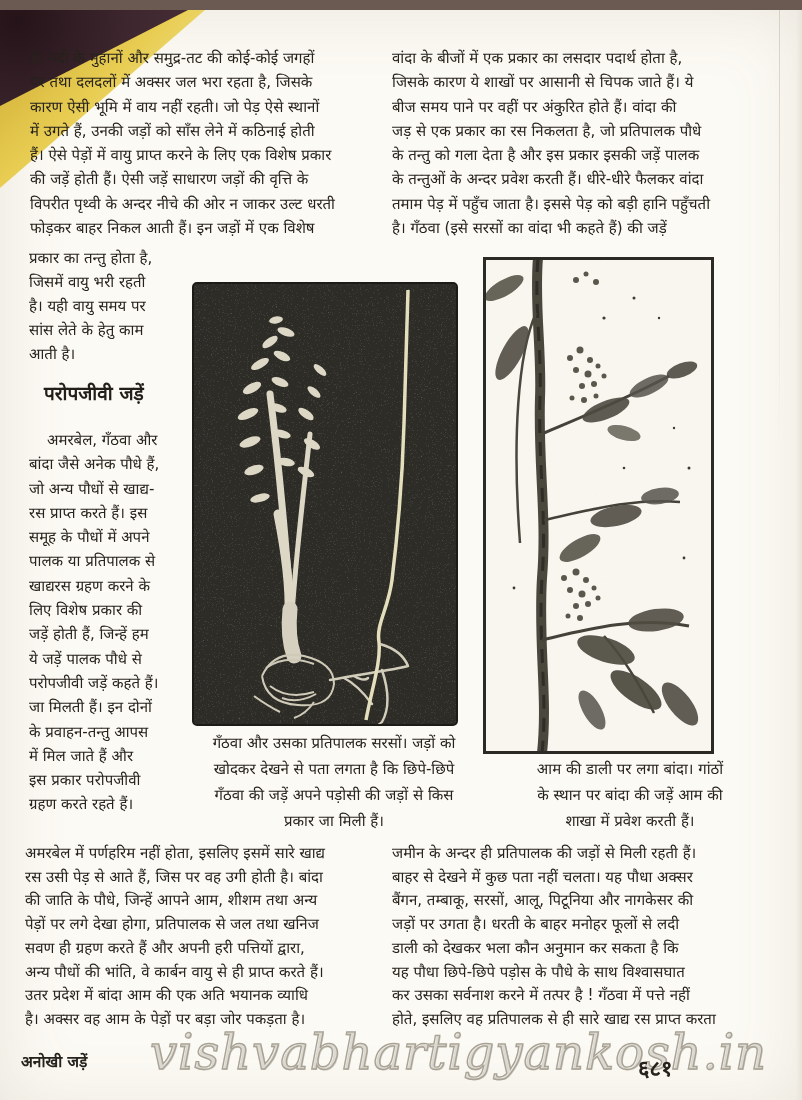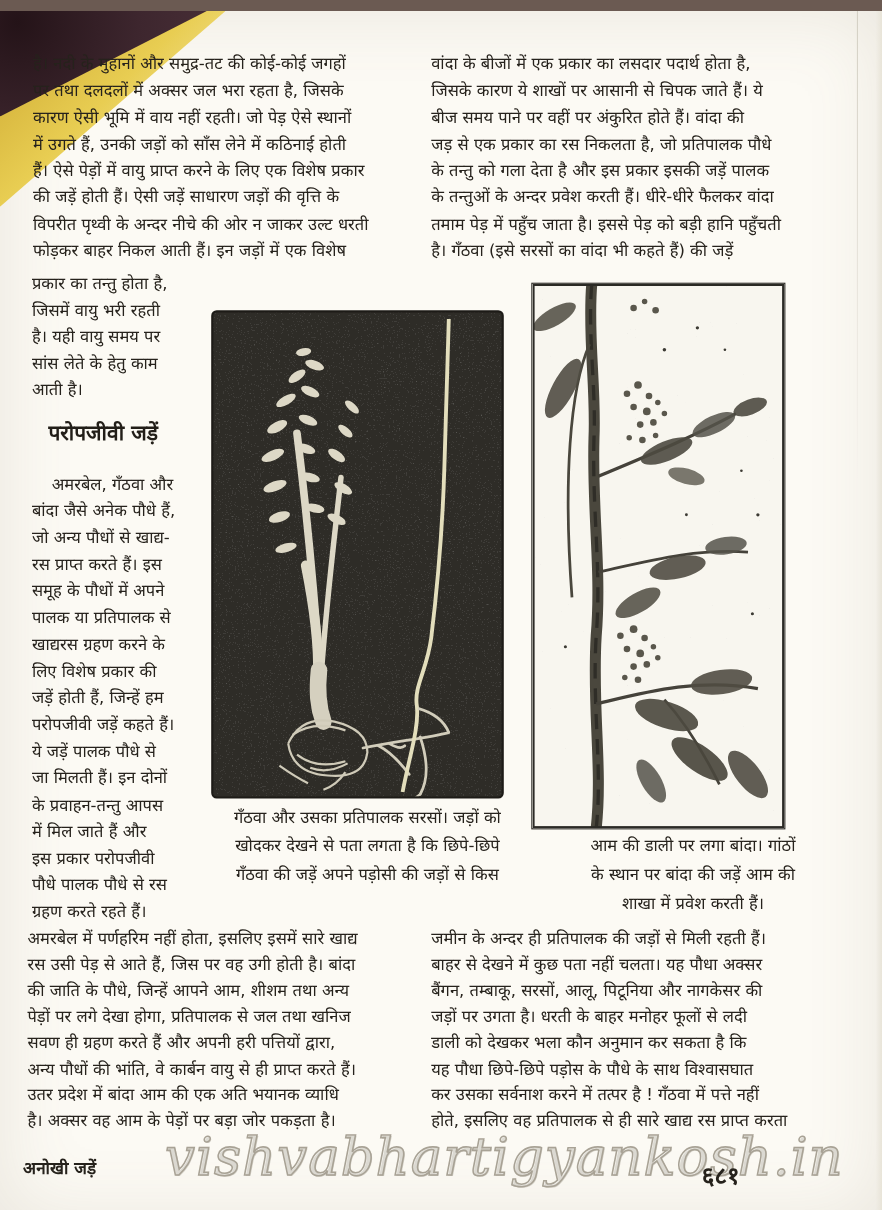--- a/index.html
+++ b/index.html
@@ -112,27 +112,26 @@
   <div class="col col-narrow-2 indent-first">
       <div class="tl">अमरबेल, गँठवा और</div>
       <div class="tl">बांदा जैसे अनेक पौधे हैं,</div>
       <div class="tl">जो अन्य पौधों से खाद्य-</div>
       <div class="tl">रस प्राप्त करते हैं। इस</div>
       <div class="tl">समूह के पौधों में अपने</div>
       <div class="tl">पालक या प्रतिपालक से</div>
       <div class="tl">खाद्यरस ग्रहण करने के</div>
       <div class="tl">लिए विशेष प्रकार की</div>
       <div class="tl">जड़ें होती हैं, जिन्हें हम</div>
+      <div class="tl">ये जड़ें पालक पौधे से</div>
       <div class="tl">परोपजीवी जड़ें कहते हैं।</div>
-      <div class="tl">ये जड़ें पालक पौधे से</div>
       <div class="tl">जा मिलती हैं। इन दोनों</div>
       <div class="tl">के प्रवाहन-तन्तु आपस</div>
       <div class="tl">में मिल जाते हैं और</div>
       <div class="tl">इस प्रकार परोपजीवी</div>
-      <div class="tl">पौधे पालक पौधे से रस</div>
       <div class="tl">ग्रहण करते रहते हैं।</div>
     </div>
 
   <div class="figure figure-left">
     <svg viewBox="0 0 262 440" xmlns="http://www.w3.org/2000/svg">
       <defs>
         <filter id="grainDark" x="0" y="0" width="100%" height="100%">
           <feTurbulence type="fractalNoise" baseFrequency="0.75" numOctaves="2" stitchTiles="stitch"></feTurbulence>
           <feColorMatrix type="saturate" values="0"></feColorMatrix>
           <feComponentTransfer>
@@ -272,20 +271,21 @@
           <circle cx="190" cy="170" r="1.2"></circle>
       </g>
       <rect x="1" y="1" width="227" height="493" fill="none" stroke="#2b2a25" stroke-width="2"></rect>
     </svg>
   </div>
 
   <div class="caption caption-left">
       <div class="tl">गँठवा और उसका प्रतिपालक सरसों। जड़ों को</div>
       <div class="tl">खोदकर देखने से पता लगता है कि छिपे-छिपे</div>
       <div class="tl">गँठवा की जड़ें अपने पड़ोसी की जड़ों से किस</div>
+      <div class="tl">प्रकार जा मिली हैं।</div>
     </div>
   <div class="caption caption-right">
       <div class="tl">आम की डाली पर लगा बांदा। गांठों</div>
       <div class="tl">के स्थान पर बांदा की जड़ें आम की</div>
       <div class="tl">शाखा में प्रवेश करती हैं।</div>
     </div>
 
   <div class="col col-bottom-left">
       <div class="tl">अमरबेल में पर्णहरिम नहीं होता, इसलिए इसमें सारे खाद्य</div>
       <div class="tl">रस उसी पेड़ से आते हैं, जिस पर वह उगी होती है। बांदा</div>

